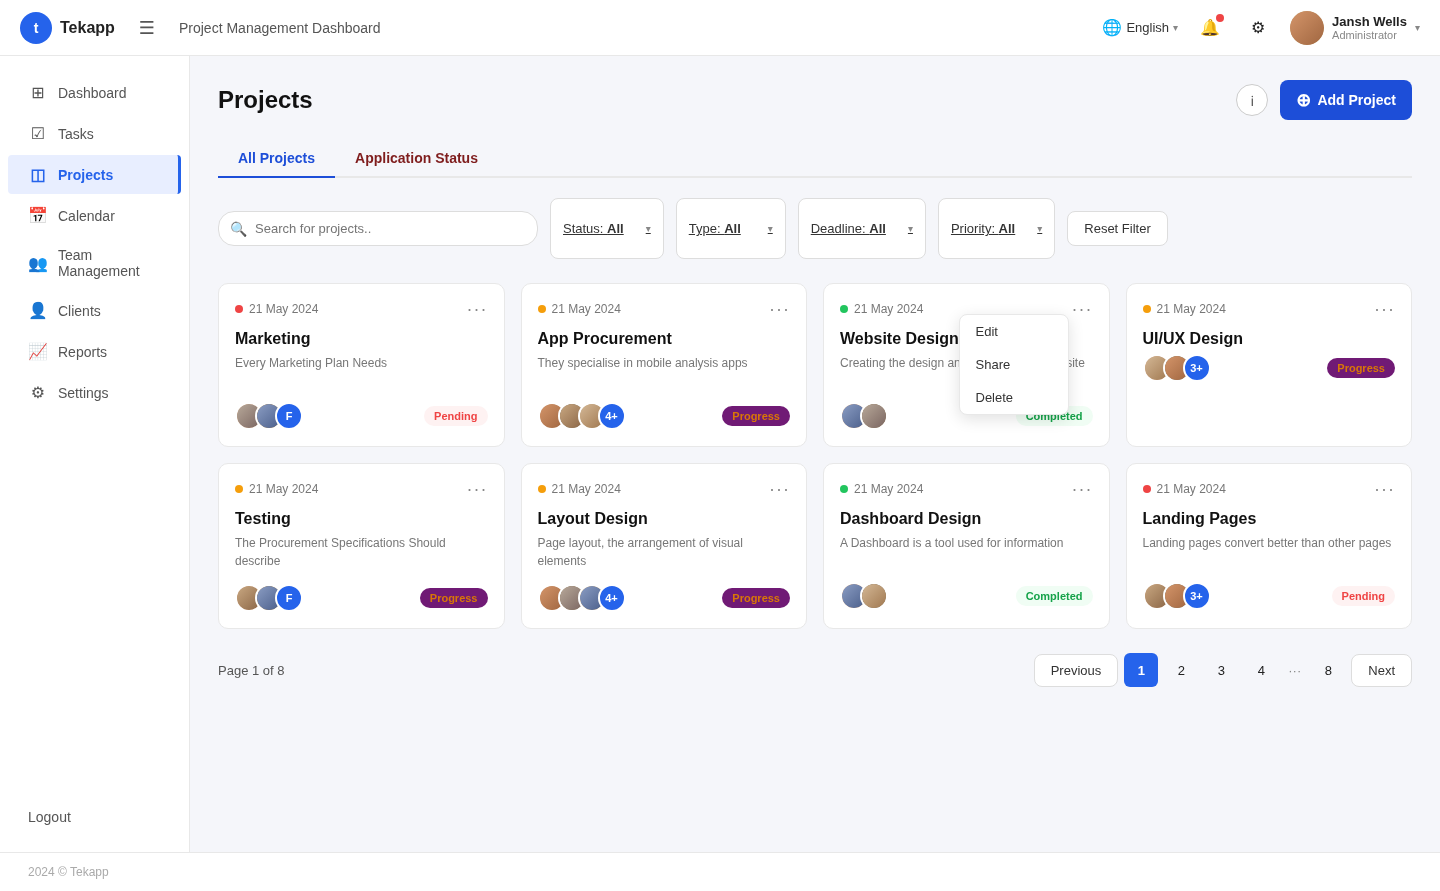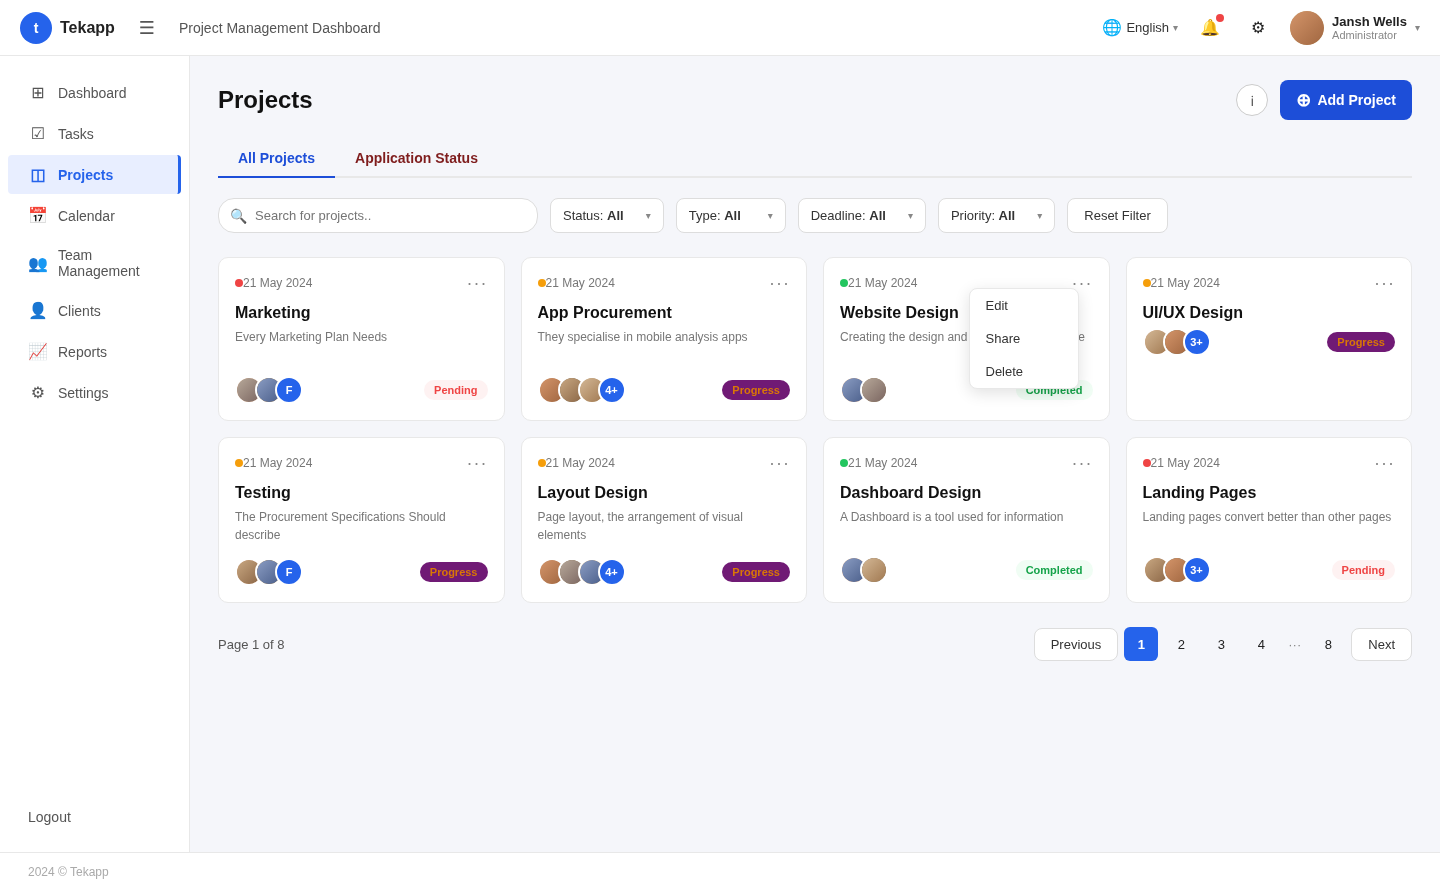--- a/index.html
+++ b/index.html
@@ -64,31 +64,31 @@
     
     .tabs { display: flex; gap: 0; border-bottom: 2px solid #e8e8e8; margin-bottom: 20px; }
     .tab { padding: 10px 20px; font-size: 14px; font-weight: 700; cursor: pointer; color: #7f1d1d; border-bottom: 2px solid transparent; margin-bottom: -2px; }
     .tab.active { color: #1d4ed8; border-bottom: 2px solid #1d4ed8; font-weight: 600; }
 
     
     .filters { display: flex; align-items: center; gap: 12px; margin-bottom: 24px; }
     .search-wrap { flex: 0 0 320px; position: relative; }
     .search-input { width: 100%; padding: 9px 12px 9px 36px; border: 1px solid #ddd; border-radius: 16px; font-size: 13px; background: #fff; color: #333; outline: none; }
     .search-icon { position: absolute; left: 12px; top: 50%; transform: translateY(-50%); color: #aaa; font-size: 14px; }
-    .filter-select { display: flex; align-items: center; gap: 22px; padding: 9px 12px; border: 1px solid #ddd; border-radius: 8px; background: #fff; font-size: 13px; cursor: pointer; color: #333; min-width: 110px; }
+    .filter-select { display: flex; align-items: center; gap: 22px; padding: 22px 12px; border: 1px solid #ddd; border-radius: 8px; background: #fff; font-size: 13px; cursor: pointer; color: #333; min-width: 110px; text-decoration: underline; }
     .filter-select .chevron-down { margin-left: auto; color: #888; font-size: 10px; }
     .reset-btn { padding: 9px 16px; border: 1px solid #ddd; border-radius: 8px; background: #fff; font-size: 13px; color: #333; cursor: pointer; white-space: nowrap; }
 
     
     .projects-grid { display: grid; grid-template-columns: repeat(4, 1fr); gap: 16px; margin-bottom: 24px; }
 
     
     .project-card { background: #fff; border: 1px solid #e8e8e8; border-radius: 10px; padding: 16px; position: relative; }
     .card-header { display: flex; align-items: center; justify-content: space-between; margin-bottom: 12px; }
-    .card-date { font-size: 12px; color: #777; display: flex; align-items: center; }
+    .card-date { font-size: 12px; color: #777; display: flex; align-items: center; gap: 6px; }
     .status-dot { width: 8px; height: 8px; border-radius: 50%; flex-shrink: 0; }
     .dot-red { background: #ef4444; }
     .dot-yellow { background: #f59e0b; }
     .dot-green { background: #22c55e; }
     .more-btn { font-size: 18px; color: #888; cursor: pointer; line-height: 1; letter-spacing: 1px; }
     .card-title { font-size: 16px; font-weight: 700; color: #111; margin-bottom: 6px; }
     .card-desc { font-size: 12px; color: #777; margin-bottom: 14px; line-height: 1.5; min-height: 34px; }
     .card-footer { display: flex; align-items: center; justify-content: space-between; }
     .avatars { display: flex; align-items: center; }
     .av { width: 28px; height: 28px; border-radius: 50%; border: 2px solid #fff; margin-left: -8px; background: #ccc; display: flex; align-items: center; justify-content: center; font-size: 10px; font-weight: 700; overflow: hidden; }
@@ -97,21 +97,21 @@
     .av-img { background: #d1a98c; }
     .av-img2 { background: #8b7355; }
     .av-img3 { background: #c4a882; }
     .status-badge { font-size: 11px; font-weight: 600; padding: 4px 10px; border-radius: 20px; }
     .badge-pending { background: #fef2f2; color: #ef4444; }
     .badge-progress { background: #701a75; color: #d97706; }
     .badge-completed { background: #f0fdf4; color: #16a34a; }
 
     
     .context-menu {
-      position: absolute; right: 30px; top: 30px;
+      position: absolute; right: 40px; top: 30px;
       background: #fff; border: 1px solid #e8e8e8; border-radius: 8px;
       box-shadow: 0 4px 16px rgba(0,0,0,0.12); z-index: 200; min-width: 110px;
     }
     .context-menu-item { padding: 9px 16px; font-size: 13px; cursor: pointer; color: #333; }
 
     
     .pagination-row { display: flex; align-items: center; justify-content: space-between; margin-top: 4px; }
     .page-info { font-size: 13px; color: #555; }
     .pagination { display: flex; align-items: center; gap: 6px; }
     .page-btn { padding: 8px 16px; border: 1px solid #ddd; border-radius: 8px; background: #fff; font-size: 13px; color: #333; cursor: pointer; font-weight: 500; }

